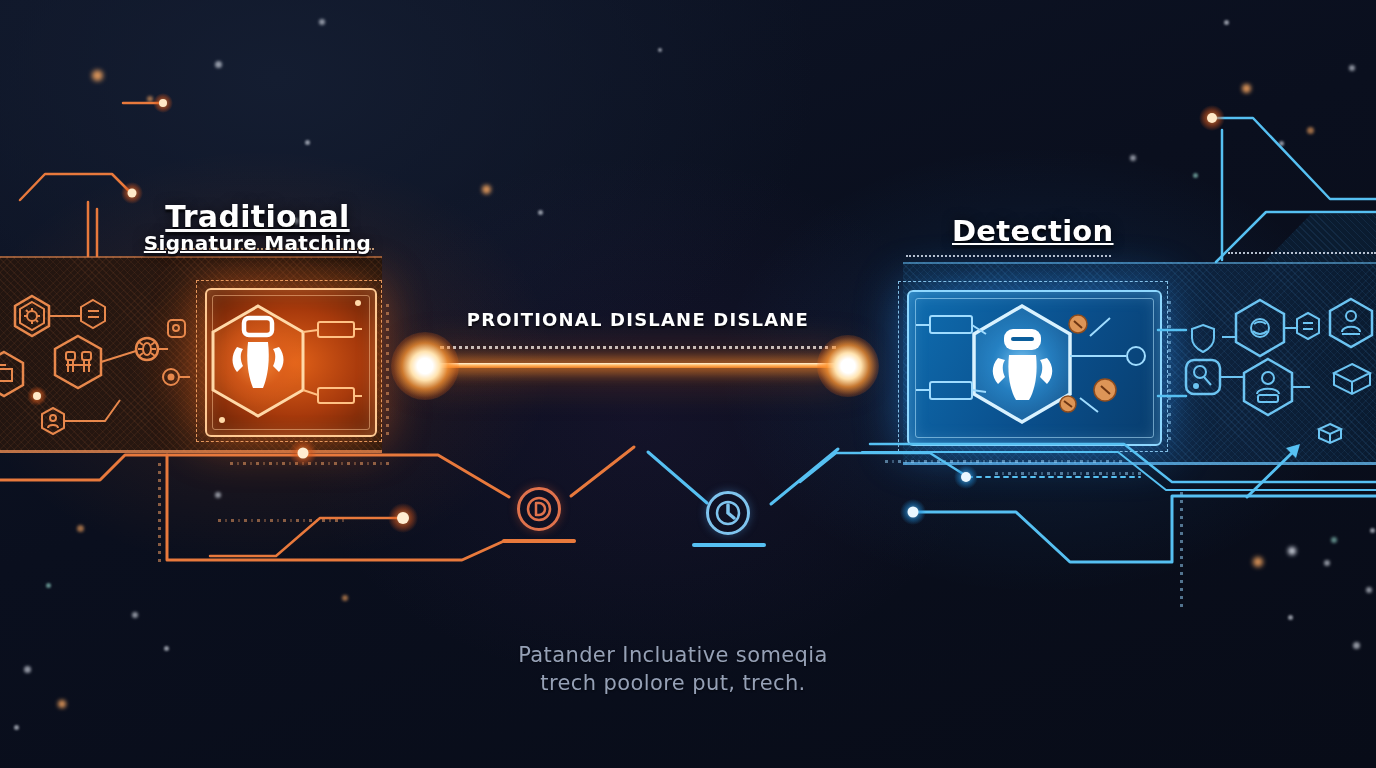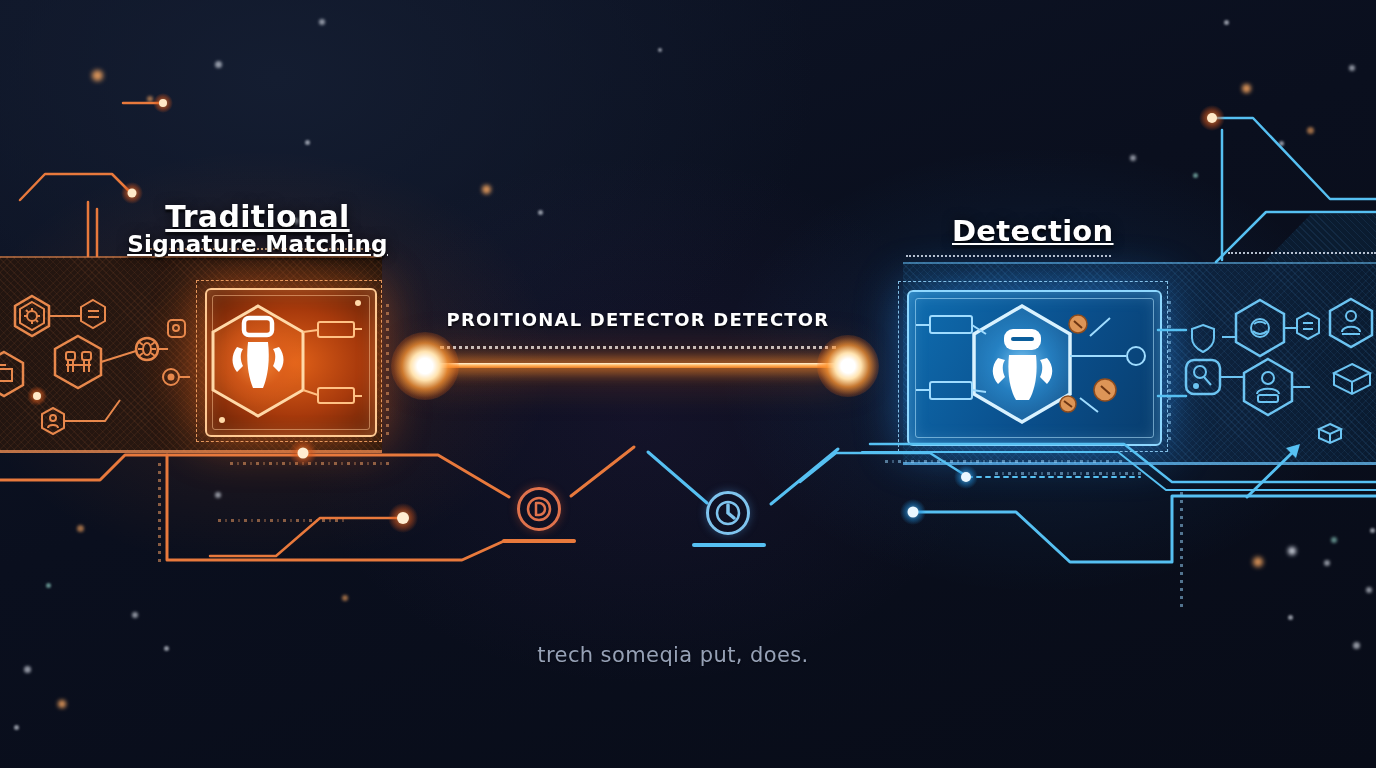--- a/index.html
+++ b/index.html
@@ -60,21 +60,21 @@
     background:radial-gradient(circle,#ffffff 0 16%, #ffe3b0 30%, rgba(255,150,50,.75) 48%, rgba(255,110,20,.25) 66%, transparent 78%);}
   
   .badge{position:absolute;width:44px;height:44px;border-radius:50%;box-sizing:border-box;}
   .badge-o{border:3px solid #e0724c;box-shadow:0 0 10px rgba(230,90,45,.35);}
   .badge-b{border:3px solid #7fc4ee;box-shadow:0 0 10px rgba(90,170,240,.35);}
   
   .title{position:absolute;color:#fff;font-weight:bold;line-height:1.02;
     text-shadow:0 3px 2px rgba(0,0,0,.65), 0 0 12px rgba(0,0,0,.5);letter-spacing:.3px;text-decoration:underline;}
   .title-left{left:110px;top:202px;width:295px;text-align:center;}
   .title-left .l1{font-size:30px;}
-  .title-left .l2{font-size:23px;}
+  .title-left .l2{font-size:20px;}
   .title-right{left:952px;top:217px;width:260px;text-align:left;}
   .title-right .l1,.title-right .l2{font-size:29px;}
   .center-label{position:absolute;left:430px;top:309px;width:416px;text-align:center;
     color:#fff;font-weight:bold;font-size:18px;letter-spacing:1.2px;
     text-shadow:0 2px 2px rgba(0,0,0,.7);}
   .caption{position:absolute;left:420px;top:642px;width:506px;text-align:center;
     color:#96a1b6;font-size:21px;line-height:1.32;letter-spacing:.4px;
     text-shadow:0 1px 2px rgba(0,0,0,.5);}
   svg.traces{position:absolute;left:0;top:0;z-index:5;pointer-events:none;}
   .z1{z-index:1}.z2{z-index:2}.z3{z-index:3}.z6{z-index:6}.z8{z-index:8;}
@@ -340,17 +340,18 @@
     </svg>
   </div>
 
   <div class="title title-left z8">
     <div class="l1">Traditional</div>
     <div class="l2">Signature Matching</div>
   </div>
   <div class="title title-right z8">
     <div class="l2">Detection</div>
   </div>
-  <div class="center-label z8">PROITIONAL DETECTOR DETECTOR</div>
+  <div class="center-label z8">PROITIONAL DISLANE DISLANE</div>
   <div class="caption z8">
-    <div>trech someqia put, does.</div>
+    <div>Patander Incluative someqia</div>
+    <div>trech poolore put, trech.</div>
   </div>
 </div>
 
 </body></html>

